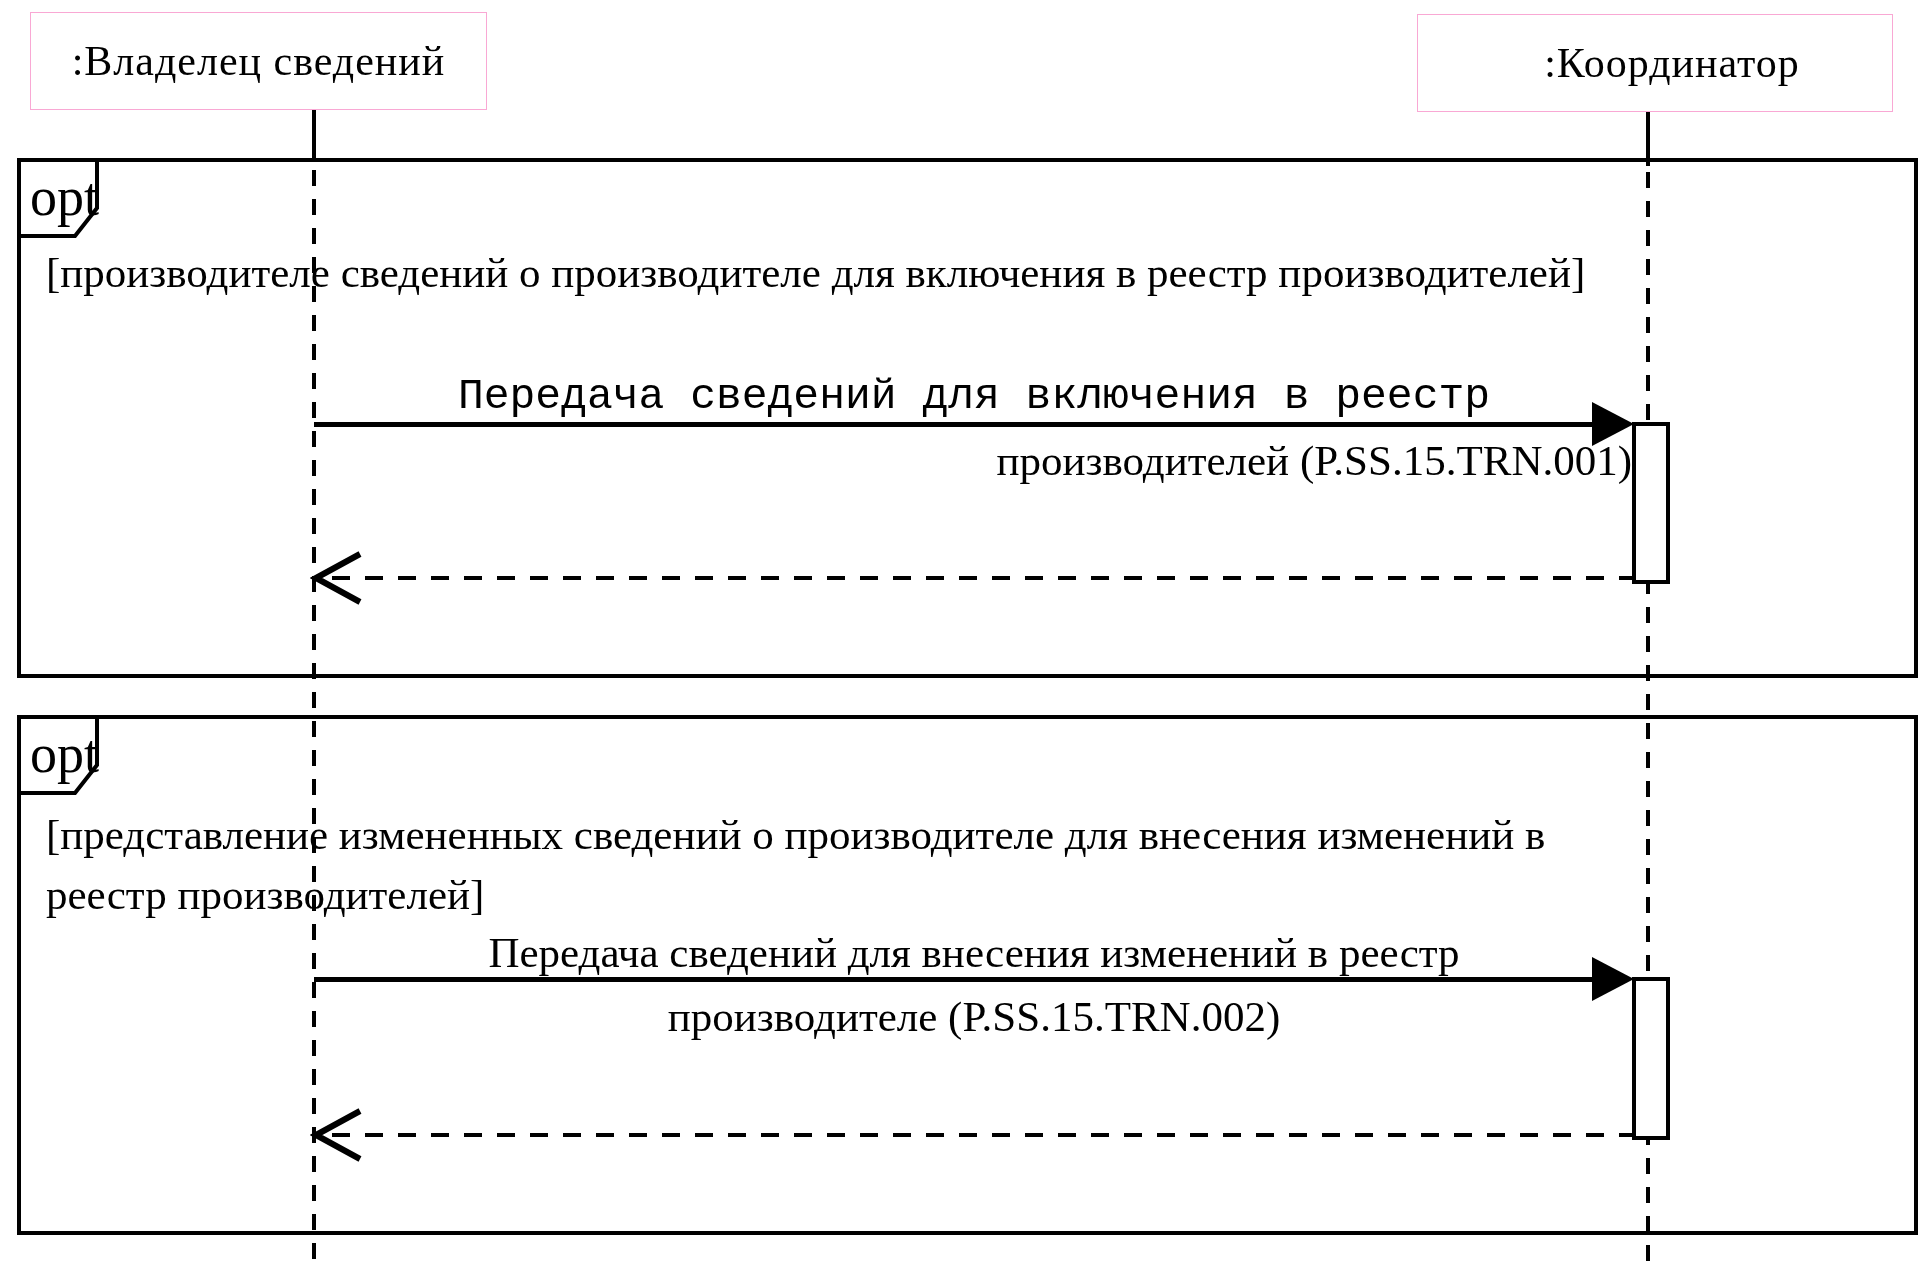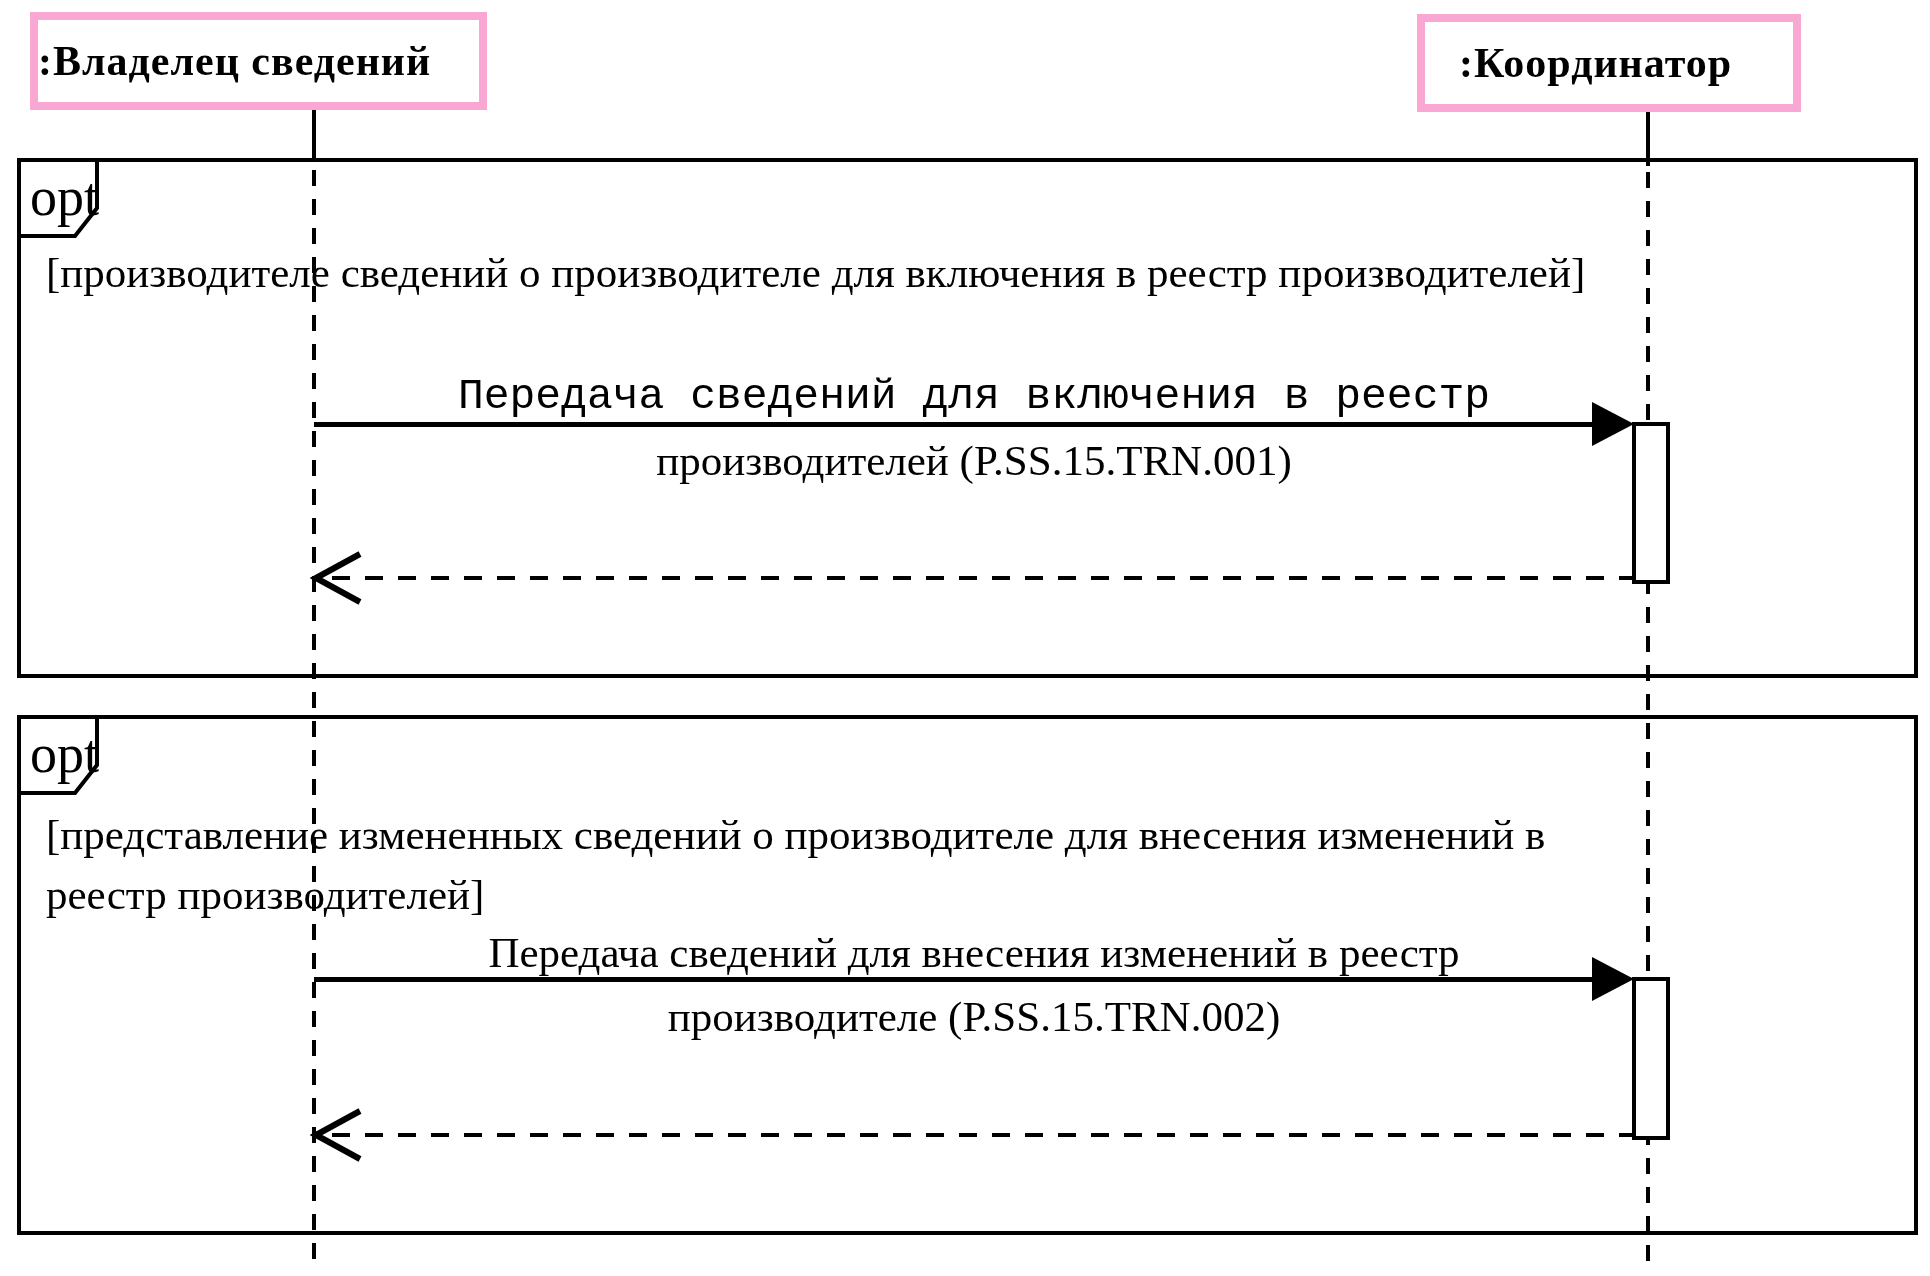--- a/index.html
+++ b/index.html
@@ -30,31 +30,31 @@
     background: #000;
   }
   #ll1 { left: 312px; top: 112px; height: 1160px; }
   #ll2 { left: 1646px; top: 114px; height: 1158px; }
   #ll1s { left: 312px; top: 108px; height: 54px; }
   #ll2s { left: 1646px; top: 110px; height: 56px; }
 
   
   .actor-box {
     position: absolute;
-    border: 8px solid #f9a8d4;
+    border: 1px solid #f9a8d4;
     background: #fff;
     display: flex;
     align-items: center;
+    justify-content: center;
     font-size: 42px;
     letter-spacing: 1px;
     z-index: 5;
-    font-weight: bold;
   }
   #actor1 { left: 30px; top: 12px; width: 457px; height: 98px; }
-  #actor2 { left: 1417px; top: 14px; width: 384px; height: 98px; padding-left: 34px; }
+  #actor2 { left: 1417px; top: 14px; width: 476px; height: 98px; padding-left: 34px; }
 
   
   .frame {
     position: absolute;
     border: 4px solid #000;
     background: transparent;
   }
   #frame1 { left: 17px; top: 158px; width: 1901px; height: 520px; }
   #frame2 { left: 17px; top: 715px; width: 1901px; height: 520px; }
 
@@ -85,21 +85,21 @@
   .msg-text {
     position: absolute;
     left: 316px;
     width: 1316px;
     text-align: center;
     font-size: 43px;
     white-space: nowrap;
     z-index: 6;
   }
   #msg1a { top: 372px; font-family: Liberation Mono, monospace; }
-  #msg1b { top: 436px; }
+  #msg1b { top: 436px; text-align: right; }
   #msg2a { top: 928px; }
   #msg2b { top: 992px; }
 
   .msg-line {
     position: absolute;
     height: 5px;
     background: #000;
     z-index: 3;
   }
   #arrow1 { left: 314px; top: 422px; width: 1282px; }

